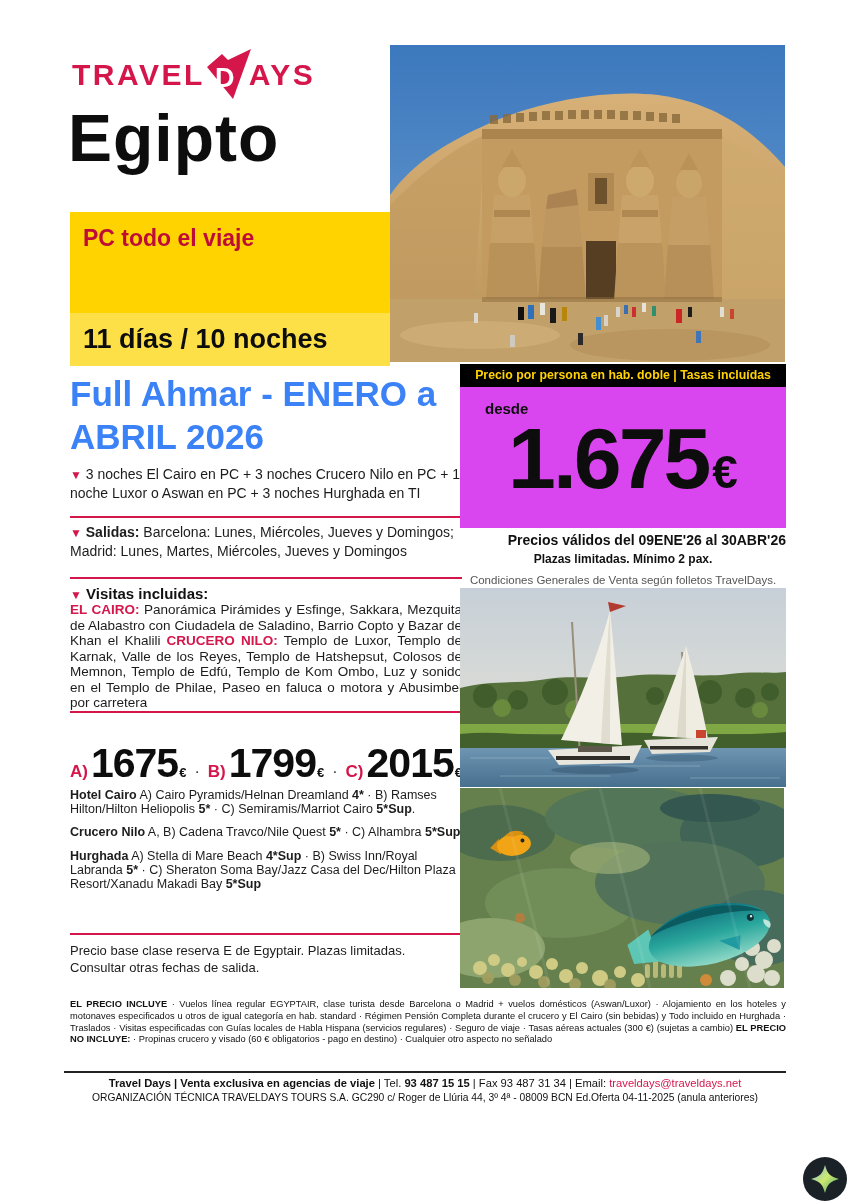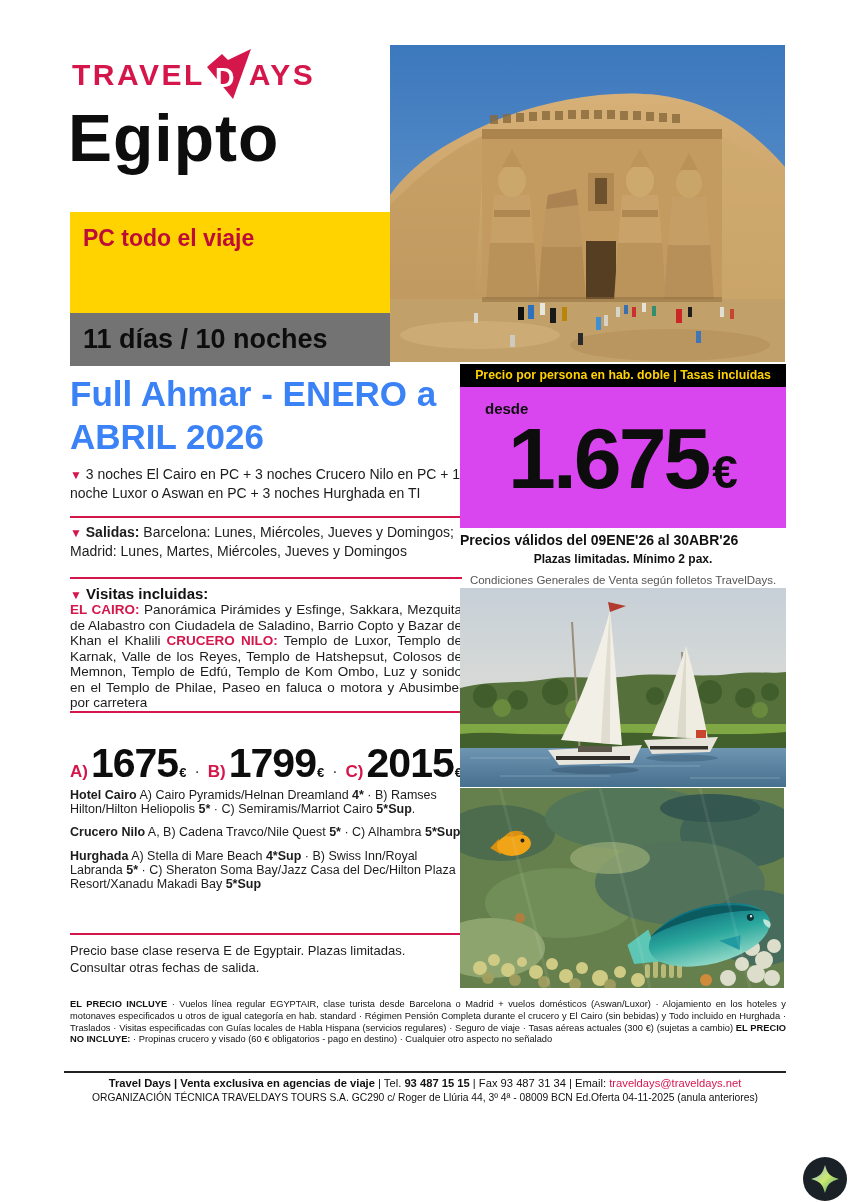--- a/index.html
+++ b/index.html
@@ -11,21 +11,21 @@
 
   
   .logo{left:72px;top:52px;display:flex;align-items:flex-start;}
   .logo-txt{font-size:30px;font-weight:bold;color:#d5164b;letter-spacing:2.5px;line-height:46px;}
   .logo-d{width:46px;height:52px;margin:-4px -3px 0 1px;}
 
   .title{left:68px;top:100px;font-size:66px;font-weight:bold;color:#0d0d0d;letter-spacing:1px;}
 
   .board-box{left:70px;top:212px;width:380px;height:101px;background:#ffd300;}
   .board-box span{display:block;padding:13px 0 0 13px;font-size:23px;font-weight:bold;color:#be0c38;}
-  .dur-box{left:70px;top:313px;width:320px;height:53px;background:#737373;}
+  .dur-box{left:70px;top:313px;width:320px;height:53px;background:#fde047;}
   .dur-box span{display:block;font-size:27px;font-weight:bold;color:#0d0d0d;line-height:53px;padding-left:13px;}
 
   .photo{display:block;}
   .photo-hero{left:390px;top:45px;}
   .photo-sail{left:460px;top:588px;}
   .photo-coral{left:460px;top:788px;}
 
   .offer-title{left:70px;top:372px;width:392px;font-size:35px;line-height:43px;font-weight:bold;color:#3b82f6;}
 
   .body-p{left:70px;width:392px;font-size:14px;line-height:17.5px;color:#1c1c1c;}
@@ -58,21 +58,21 @@
   .footer-2{left:64px;top:1092px;width:722px;text-align:center;font-size:10.3px;color:#111;}
 
   
   .price-head{left:460px;top:364px;width:326px;height:23px;background:#000;
               color:#ffd200;font-size:12.3px;font-weight:bold;text-align:center;line-height:23px;}
   .price-box{left:460px;top:387px;width:326px;height:141px;background:#d946ef;text-align:right;}
   .desde{position:absolute;left:25px;top:13px;font-size:15px;font-weight:bold;color:#0d0d0d;}
   .amount-row{position:absolute;left:0;top:28px;width:100%;display:flex;justify-content:center;align-items:baseline;}
   .amount{font-size:86px;font-weight:bold;color:#0d0d0d;letter-spacing:-3px;line-height:1;}
   .amount-cur{font-size:46px;font-weight:bold;color:#0d0d0d;margin-left:4px;}
-  .valid{left:460px;top:532px;width:326px;text-align:left;font-size:14px;font-weight:bold;}
+  .valid{left:460px;top:532px;width:326px;text-align:right;font-size:14px;font-weight:bold;}
   .plazas{left:460px;top:552px;width:326px;text-align:center;font-size:12px;font-weight:bold;}
   .cond{left:460px;top:574px;width:326px;text-align:center;font-size:11.5px;color:#555;}
 
   .badge{left:802px;top:1156px;width:46px;height:46px;}
 </style>
 </head>
 <body>
 
 <div class="page">
 

